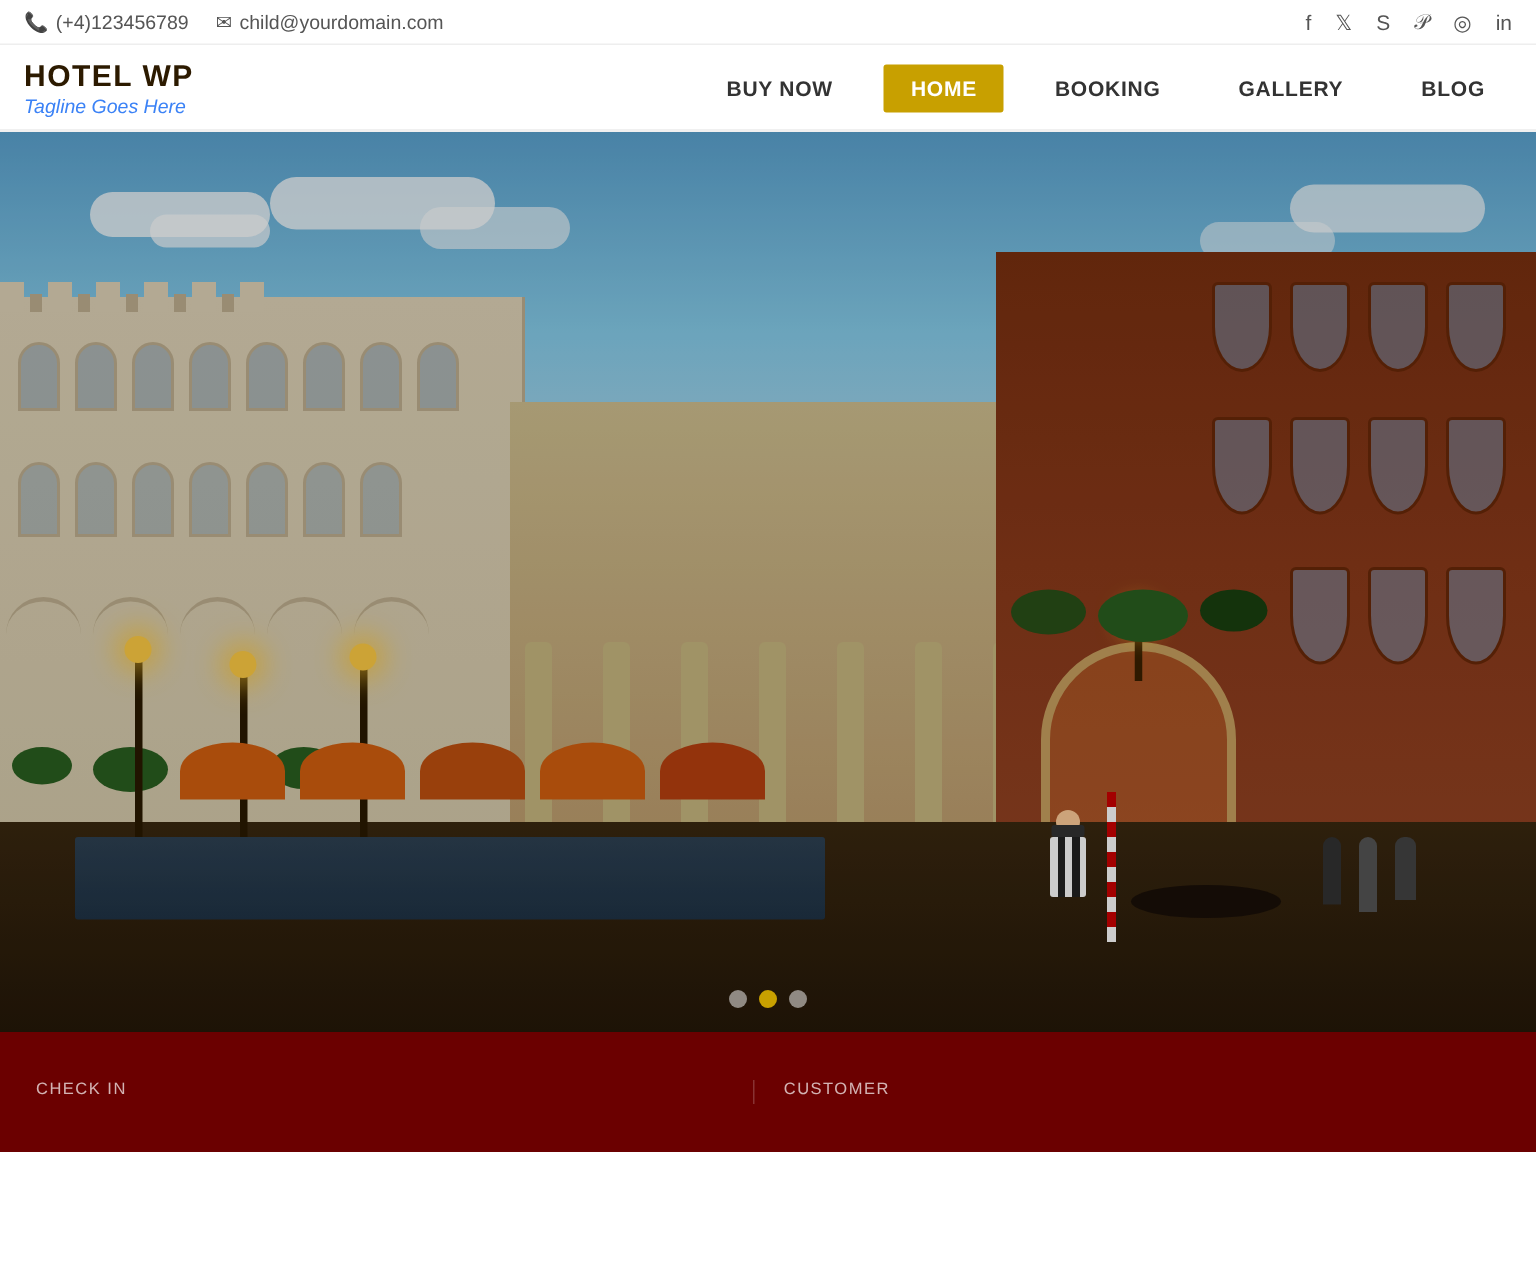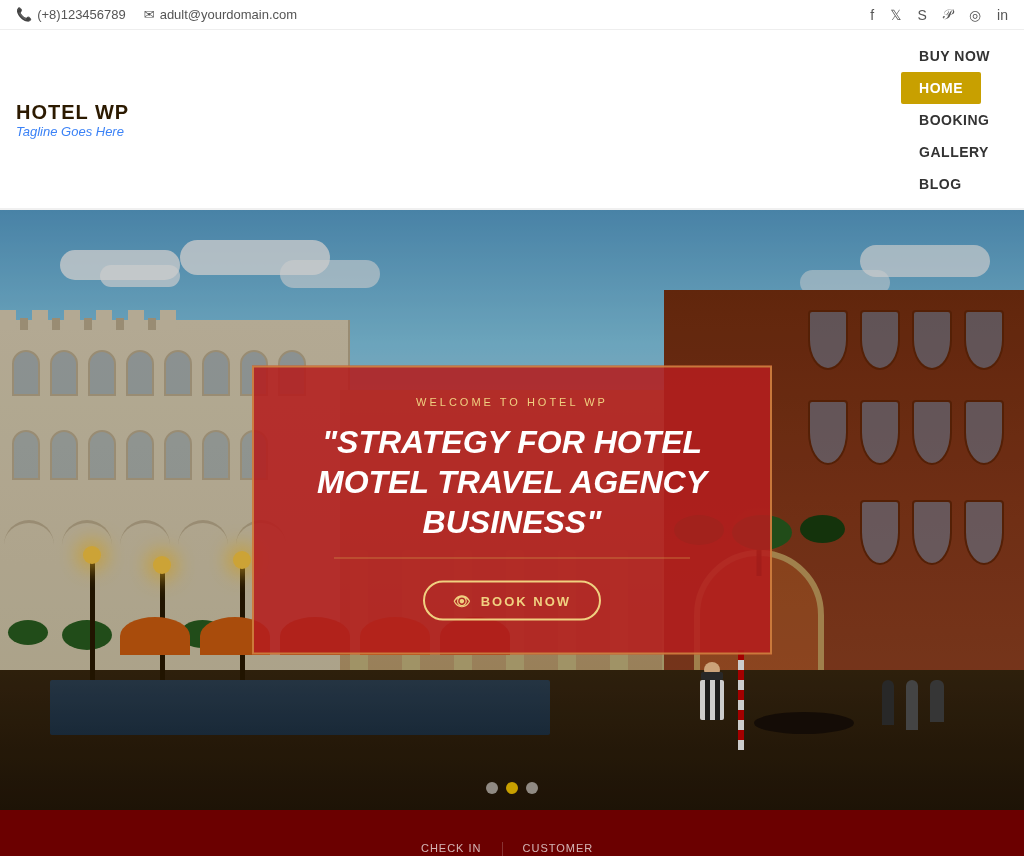--- a/index.html
+++ b/index.html
@@ -35,21 +35,21 @@
       font-size: 20px;
       font-weight: bold;
       color: #2c1a00;
       letter-spacing: 1px;
     }
     .logo-tagline {
       font-size: 13px;
       color: #3b82f6;
       font-style: italic;
     }
-    .nav { display: flex; align-items: flex-start; gap: 0; flex-direction: column; }
+    .nav { display: flex; align-items: center; gap: 16px; }
     .nav-item {
       padding: 8px 18px;
       font-size: 14px;
       font-weight: bold;
       color: #333;
       cursor: pointer;
       letter-spacing: 0.5px;
       text-transform: uppercase;
       text-decoration: none;
     }
@@ -156,21 +156,21 @@
       display: flex;
       align-items: center;
       gap: 0;
       min-height: 80px;
     }
     .booking-field {
       flex: 1;
       padding: 0 20px;
       border-right: 1px solid rgba(255,255,255,0.2);
     }
-    .booking-field:first-child { padding-left: 0; text-align: right; }
+    .booking-field:first-child { padding-left: 0; }
     .booking-label {
       font-size: 11px;
       color: rgba(255,255,255,0.7);
       text-transform: uppercase;
       letter-spacing: 1px;
       margin-bottom: 4px;
     }
     .booking-value {
       font-size: 16px;
       color: #fff;
@@ -191,25 +191,25 @@
       letter-spacing: 0.5px;
     }
   </style>
 </head>
 <body>
 
 <div class="top-bar">
   <div class="top-bar-left">
     <span>
       <span>📞</span>
-      <span>(+8)123456789</span>
+      <span>(+4)123456789</span>
     </span>
     <span>
       <span>✉</span>
-      <span>adult@yourdomain.com</span>
+      <span>child@yourdomain.com</span>
     </span>
   </div>
   <div class="top-bar-right">
     <a class="social-icon">f</a>
     <a class="social-icon">𝕏</a>
     <a class="social-icon" style="font-style:normal;">S</a>
     <a class="social-icon">𝒫</a>
     <a class="social-icon">◎</a>
     <a class="social-icon">in</a>
   </div>
@@ -380,29 +380,20 @@
 
     <div style="position:absolute;bottom:80px;right:80px;display:flex;gap:12px;">
       <div style="width:12px;height:45px;background:#333;border-radius:6px 6px 0 0;"></div>
       <div style="width:12px;height:50px;background:#555;border-radius:6px 6px 0 0;"></div>
       <div style="width:14px;height:42px;background:#444;border-radius:6px 6px 0 0;"></div>
     </div>
   </div>
 
   <div style="position:absolute;top:0;left:0;right:0;bottom:0;background:rgba(0,0,0,0.2);"></div>
 
-  <div class="hero-overlay">
-    <div class="hero-subtitle">WELCOME TO HOTEL WP</div>
-    <div class="hero-title">"STRATEGY FOR HOTEL MOTEL TRAVEL AGENCY BUSINESS"</div>
-    <div class="hero-divider"></div>
-    <button class="hero-btn">
-      <span style="font-size:14px;">👁</span>
-      <span>BOOK NOW</span>
-    </button>
-  </div>
 
   <div class="hero-dots">
     <div class="dot inactive"></div>
     <div class="dot active"></div>
     <div class="dot inactive"></div>
   </div>
 </div>
 
 <div class="booking-bar">
   <div class="booking-field">

